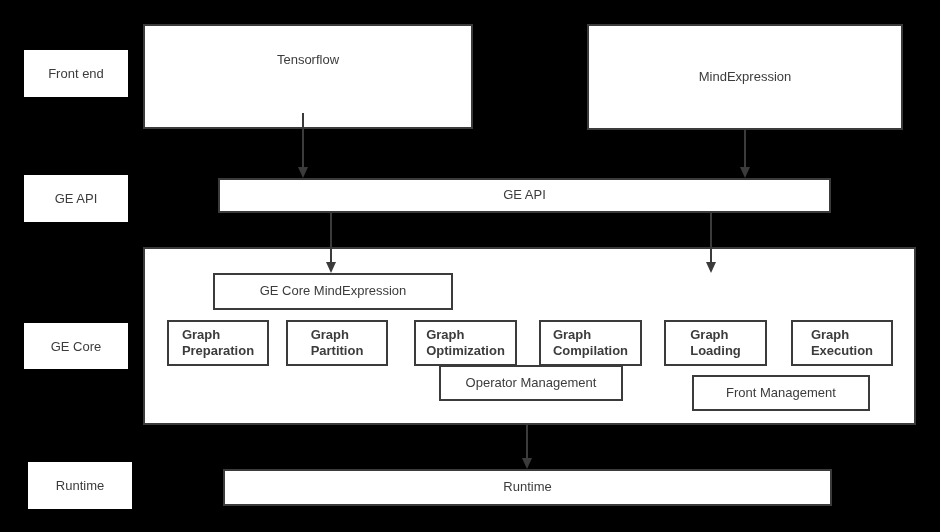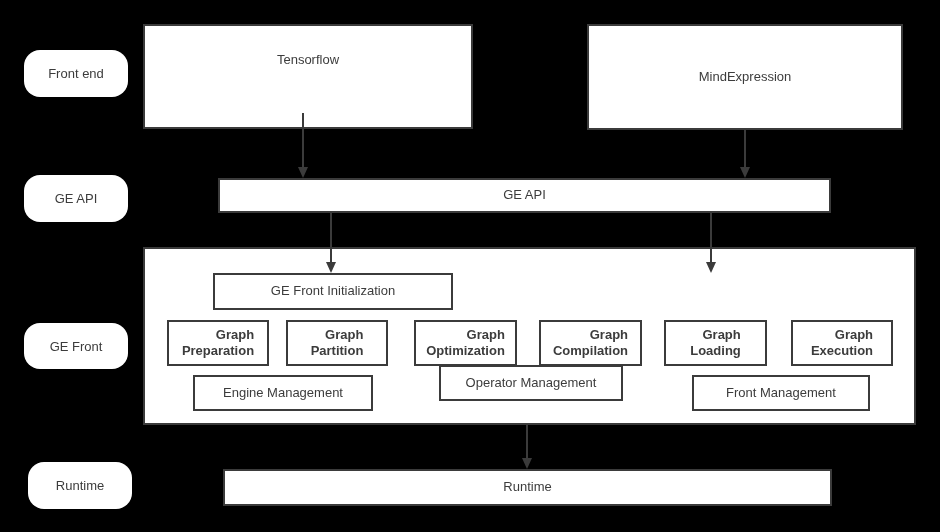--- a/index.html
+++ b/index.html
@@ -10,29 +10,28 @@
     font-family:"Liberation Sans","DejaVu Sans",sans-serif;
     color:#3c3c3c;
     font-size:13px;
     overflow:hidden;
   }
   .lbl{
     position:absolute;
     background:#ffffff;
     display:flex;align-items:center;justify-content:center;
     text-align:center;
-    border-radius:16px;
   }
   .box{
     position:absolute;
     background:#ffffff;
     border:2px solid #3b3b3b;
     box-sizing:border-box;
     display:flex;align-items:center;justify-content:center;
-    text-align:right;
+    text-align:left;
     line-height:1.25;
   }
   .prewrap{white-space:pre-line;font-weight:bold;}
   .container-box{
     position:absolute;
     background:#ffffff;
     border:2px solid #3b3b3b;
     box-sizing:border-box;
   }
   .top-caption{
@@ -50,49 +49,48 @@
     border-top:11px solid #3b3b3b;
   }
 </style>
 </head>
 <body>
 
 <div id="canvas">
 
   <div class="lbl" style="left:24px;top:50px;width:104px;height:47px">Front end</div>
   <div class="lbl" style="left:24px;top:175px;width:104px;height:47px">GE API</div>
-  <div class="lbl" style="left:24px;top:323px;width:104px;height:46px">GE Front</div>
+  <div class="lbl" style="left:24px;top:323px;width:104px;height:46px">GE Core</div>
   <div class="lbl" style="left:28px;top:462px;width:104px;height:47px">Runtime</div>
 
   <div class="container-box" style="left:143px;top:24px;width:330px;height:105px">
     <div class="top-caption">Tensorflow</div>
   </div>
 
   <div class="box" style="left:587px;top:24px;width:316px;height:106px">MindExpression</div>
 
   <div class="box" style="left:218px;top:178px;width:613px;height:35px">GE API</div>
 
   <div class="container-box" style="left:143px;top:247px;width:773px;height:178px">
 
-    <div class="box" style="left:68px;top:24px;width:240px;height:37px">GE Front Initialization</div>
+    <div class="box" style="left:68px;top:24px;width:240px;height:37px">GE Core MindExpression</div>
 
     <div class="box prewrap" style="left:22px;top:71px;width:102px;height:46px">Graph
 Preparation</div>
     <div class="box prewrap" style="left:141px;top:71px;width:102px;height:46px">Graph
 Partition</div>
     <div class="box prewrap" style="left:269px;top:71px;width:103px;height:46px">Graph
 Optimization</div>
     <div class="box prewrap" style="left:394px;top:71px;width:103px;height:46px">Graph
 Compilation</div>
     <div class="box prewrap" style="left:519px;top:71px;width:103px;height:46px">Graph
 Loading</div>
     <div class="box prewrap" style="left:646px;top:71px;width:102px;height:46px">Graph
 Execution</div>
 
-    <div class="box" style="left:48px;top:126px;width:180px;height:36px">Engine Management</div>
     <div class="box" style="left:294px;top:116px;width:184px;height:36px">Operator Management</div>
     <div class="box" style="left:547px;top:126px;width:178px;height:36px">Front Management</div>
   </div>
 
   <div class="box" style="left:223px;top:469px;width:609px;height:37px">Runtime</div>
 
   <div class="arrow" style="left:298px;top:113px;height:65px">
     <div class="shaft"></div>
       <div class="head"></div>
   </div>

